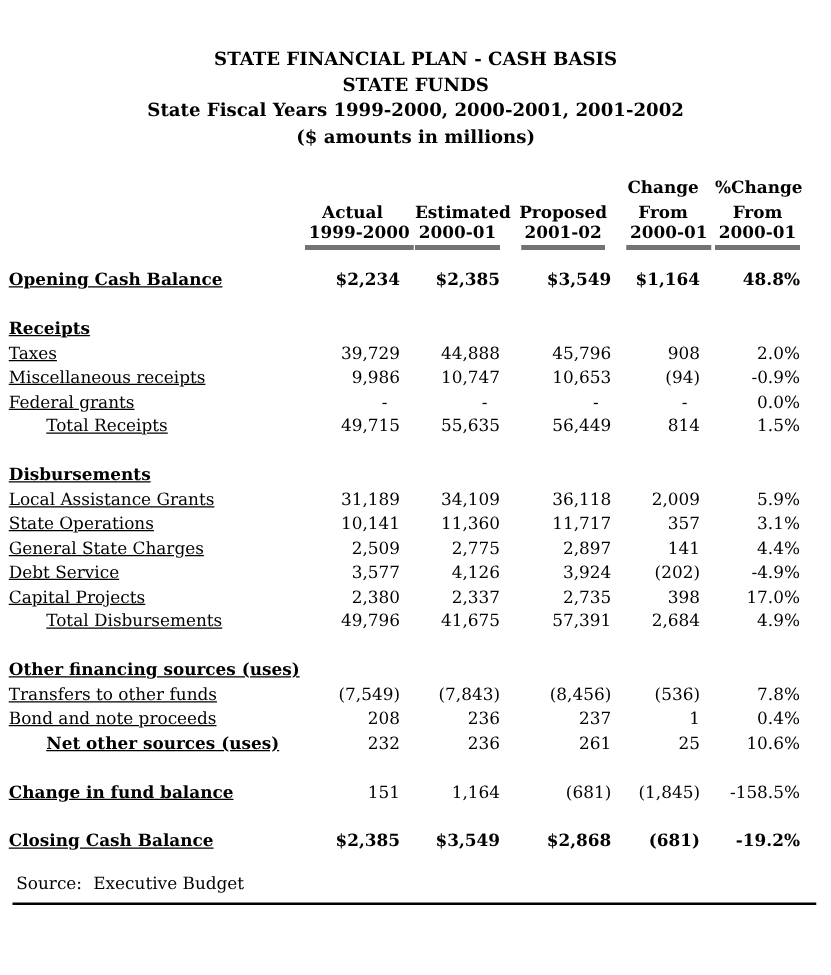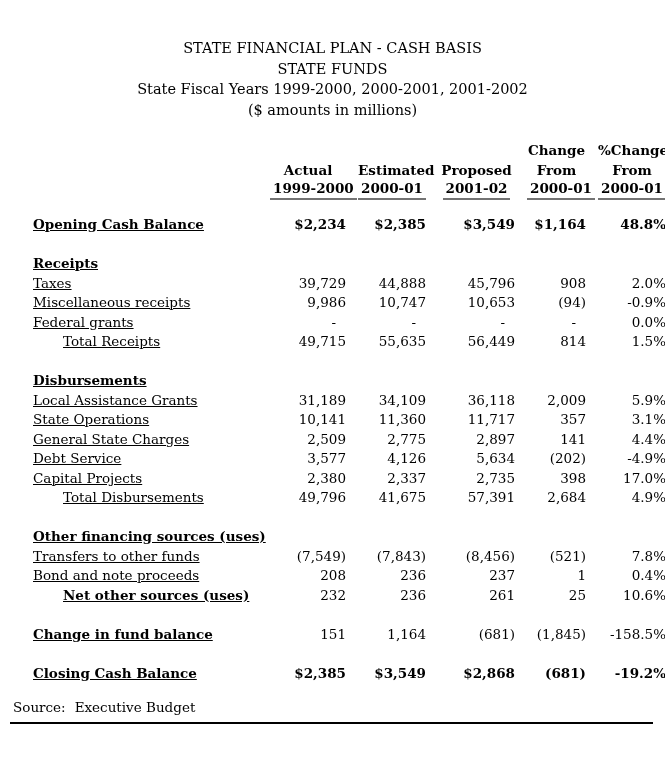--- a/index.html
+++ b/index.html
@@ -7,28 +7,28 @@
   body {
     width: 665px; height: 780px;
     font-family: "DejaVu Serif", "Liberation Serif", serif;
     color: #000000;
   }
   .page { position: relative; width: 665px; height: 780px; background: #ffffff; overflow: hidden; }
 
   .titles {
     margin-top: 38px;
     text-align: center;
-    font-weight: normal;
+    font-weight: bold;
     font-size: 14.5px;
     line-height: 20.5px;
     white-space: nowrap;
   }
 
   table.fin {
-    margin-left: 33px;
+    margin-left: 7px;
     margin-top: 18px;
     border-collapse: collapse;
     table-layout: fixed;
     width: 633px;
   }
   col.c-label { width: 225px; }
   col.c1 { width: 88px; }
   col.c2 { width: 80px; }
   col.c3 { width: 89px; }
   col.c4 { width: 71px; }
@@ -45,21 +45,21 @@
     text-align: center;
     padding-left: 12px;
     line-height: 16px;
   }
   tr.h1 { height: 20px; }
   tr.h2 { height: 20px; }
   tr.h3 { height: 24px; }
   tr.h3 th { padding-bottom: 2px; }
   tr.h3 .u {
     display: inline-block;
-    border-bottom: 2px solid #737373;
+    border-bottom: 4px solid #737373;
     padding: 0 3px 2px 3px;
   }
 
   tr.gap { height: 13px; }
   tbody tr.r { height: 19.5px; }
   tbody tr.spacer { height: 19.5px; }
   tbody td { line-height: 19.5px; vertical-align: middle; }
   td.label { text-align: left; text-decoration: underline; }
   td.label.indent { padding-left: 30px; }
   td.val { text-align: right; }
@@ -211,21 +211,21 @@
           <td class="val">2,509</td>
           <td class="val">2,775</td>
           <td class="val">2,897</td>
           <td class="val">141</td>
           <td class="val">4.4%</td>
         </tr>
         <tr class="r">
           <td class="label">Debt Service</td>
           <td class="val">3,577</td>
           <td class="val">4,126</td>
-          <td class="val">5,634</td>
+          <td class="val">3,924</td>
           <td class="val">(202)</td>
           <td class="val">-4.9%</td>
         </tr>
         <tr class="r">
           <td class="label">Capital Projects</td>
           <td class="val">2,380</td>
           <td class="val">2,337</td>
           <td class="val">2,735</td>
           <td class="val">398</td>
           <td class="val">17.0%</td>
@@ -247,21 +247,21 @@
           <td class="val"></td>
           <td class="val"></td>
           <td class="val"></td>
           <td class="val"></td>
         </tr>
         <tr class="r">
           <td class="label">Transfers to other funds</td>
           <td class="val">(7,549)</td>
           <td class="val">(7,843)</td>
           <td class="val">(8,456)</td>
-          <td class="val">(521)</td>
+          <td class="val">(536)</td>
           <td class="val">7.8%</td>
         </tr>
         <tr class="r">
           <td class="label">Bond and note proceeds</td>
           <td class="val">208</td>
           <td class="val">236</td>
           <td class="val">237</td>
           <td class="val">1</td>
           <td class="val">0.4%</td>
         </tr>

